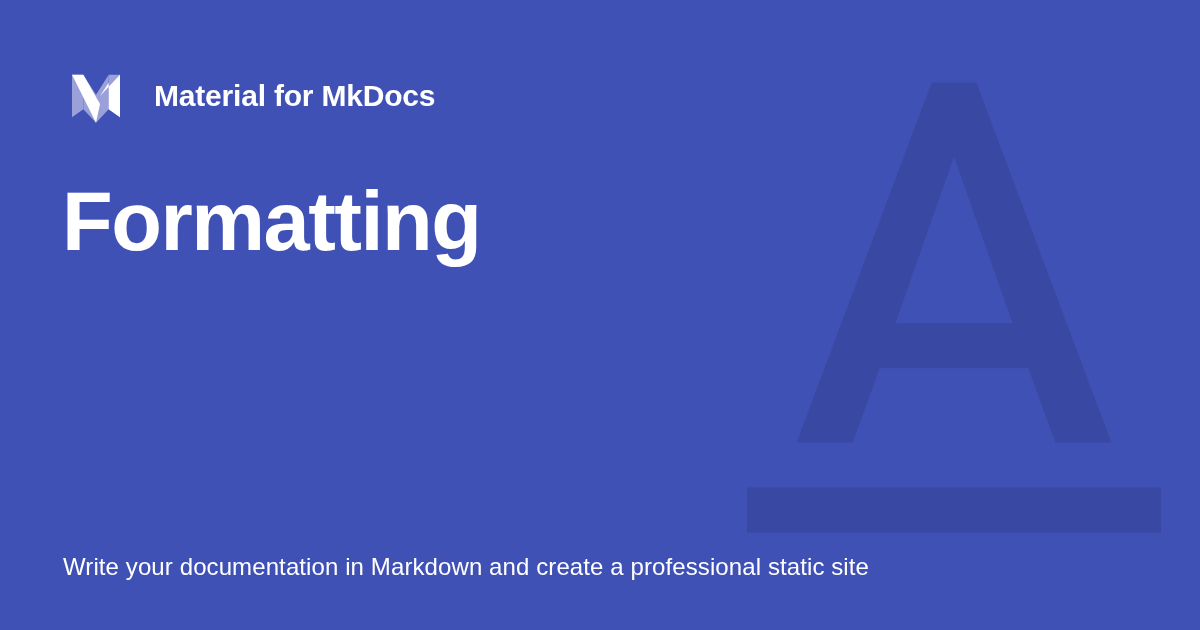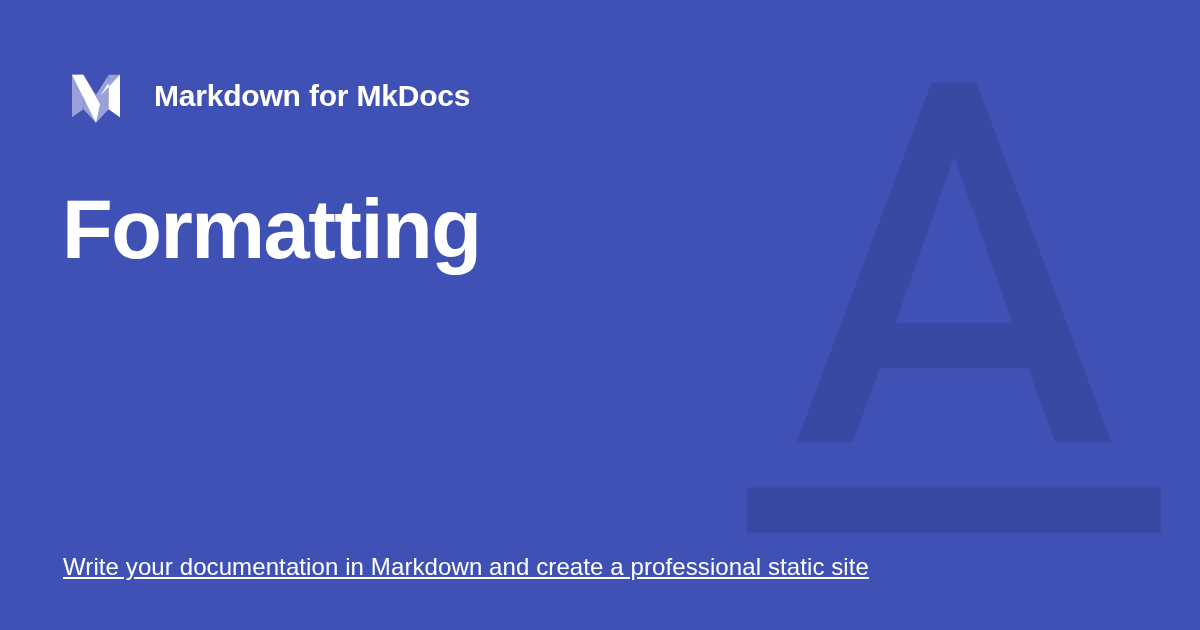--- a/index.html
+++ b/index.html
@@ -74,36 +74,35 @@
   .page-title {
     position: absolute;
     left: 62px;
     top: 178px;
     right: 380px;
     font-size: 83px;
     font-weight: 700;
     line-height: 1.05;
     letter-spacing: -1.5px;
     color: #ffffff;
-    margin-top: 8px;
   }
 
   
   .description {
     position: absolute;
     left: 63px;
     bottom: 46px;
     width: 830px;
     font-size: 24px;
     font-weight: 400;
     line-height: 1.42;
     color: #ffffff;
     letter-spacing: 0.1px;
   }
-  .description .line { display: block; white-space: nowrap; text-decoration: underline; }
+  .description .line { display: block; white-space: nowrap; }
 </style>
 </head>
 <body>
 
 <div class="card">
 
   <div class="watermark">
     <svg viewBox="0 0 24 24" xmlns="http://www.w3.org/2000/svg" aria-hidden="true">
       <path d="M5 17h2.5l1.2-3.3h6.6L16.5 17H19l-6-16h-2L5 17zm4.4-5.3L12 4.3l2.6 7.4H9.4zM21.2 19H2.8v2h18.4v-2z"></path>
     </svg>
@@ -117,21 +116,21 @@
 
         <path d="M42 8 L42 40 L33.5 34 L33.5 8 Z" fill="#9AA0DA"></path>
 
         <path d="M14.5 8 L24 23 L33.5 8 L33.5 34 L24 44 L14.5 34 Z" fill="#9AA0DA"></path>
 
         <path d="M6 8 L14.5 8 L27 30 L24 44 Z" fill="#FFFFFF"></path>
 
         <path d="M42 8 L42 40 L33.5 34 L33.5 14 L27 24 Z" fill="#FFFFFF"></path>
       </svg>
     </span>
-    <span class="site-name">Markdown for MkDocs</span>
+    <span class="site-name">Material for MkDocs</span>
   </div>
 
   <h1 class="page-title">Formatting</h1>
 
   <div class="description">
     <span class="line">Write your documentation in Markdown and create a professional static site</span>
   </div>
 
 </div>
 

